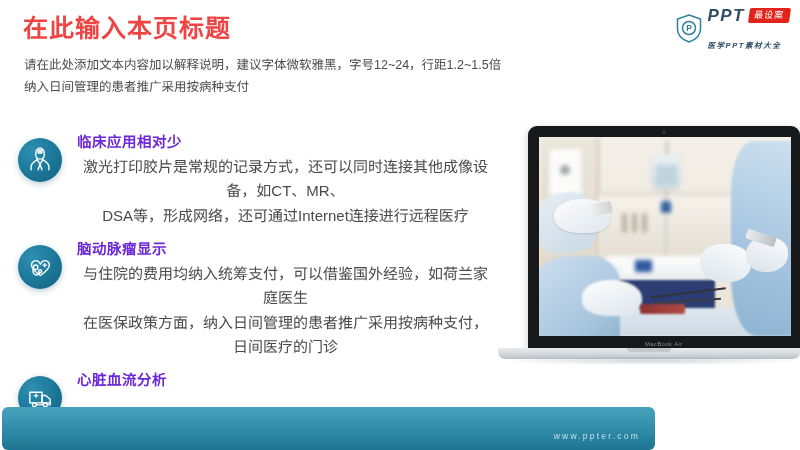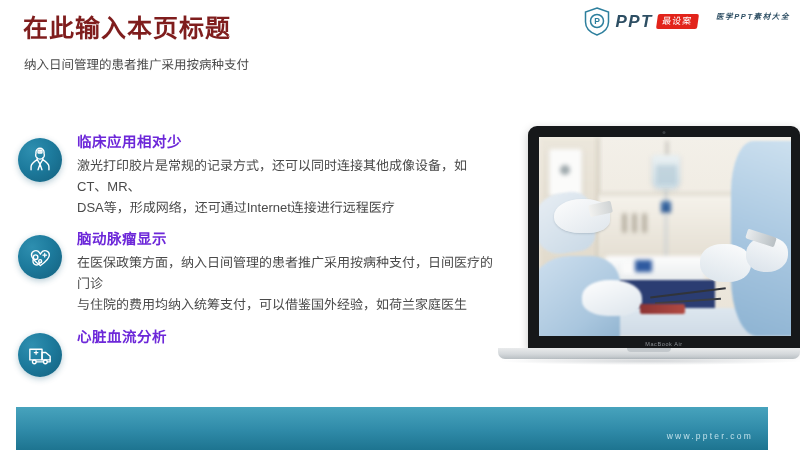--- a/index.html
+++ b/index.html
@@ -7,39 +7,39 @@
   body {
     font-family:"Liberation Sans","DejaVu Sans",sans-serif;
     background:#ffffff;
     position:relative;
     overflow:hidden;
   }
 
   
   .logo { position:absolute; top:7px; right:10px; display:flex; align-items:center; gap:5px; }
   .logo-shield { width:26px; height:29px; flex:0 0 auto; }
-  .logo-textcol { display:flex; gap:18px;text-align:right; }
+  .logo-textcol { display:flex; flex-direction:column; gap:18px; }
   .logo-row1 { display:flex; align-items:center; gap:4px; }
   .logo-ppt {
     font-size:17px; font-weight:bold; font-style:italic; letter-spacing:1.5px;
     color:#2d4e63; line-height:1;
   }
   .logo-badge {
     background:#e2231a; color:#fff; font-size:9px; line-height:1;
     padding:3px 6px 3px 5px; border-radius:2px; letter-spacing:1px;
     transform:skewX(-8deg);
   }
   .logo-sub {
     font-size:7.5px; color:#2d4e63; letter-spacing:1.6px; line-height:1; font-weight:bold;font-style:italic;
   }
 
   
   .page-title {
     position:absolute; left:23px; top:13px;
-    font-size:25px; font-weight:bold; color:#7f1d1d; letter-spacing:1px;
+    font-size:25px; font-weight:bold; color:#ef4444; letter-spacing:1px;
     line-height:1.2;
     text-align:center;
   }
   .page-subtitle {
     position:absolute; left:24px; top:55px; width:650px;
     font-size:12.5px; color:#4a4a4a; line-height:1.75;
   }
 
   
   .bullets { position:absolute; left:14px; top:133px; width:480px; }
@@ -51,21 +51,21 @@
     background:radial-gradient(circle at 32% 28%, #2e8fb0 0%, #1d7b9d 45%, #14607e 100%);
     box-shadow:0 2px 6px rgba(20,90,120,.30);
     display:flex; align-items:center; justify-content:center;
   }
   .bullet-icon svg { width:26px; height:26px; display:block; }
   .bullet-title {
     font-size:14.5px; font-weight:bold; color:#6d28d9;
     line-height:1.25; margin-bottom:4px; letter-spacing:.5px;
   }
   .bullet-body {
-    font-size:13px; color:#4a4a4a; line-height:1.62;
+    font-size:15px; color:#4a4a4a; line-height:1.62;text-align:center;
   }
 
   
   .laptop { position:absolute; left:498px; top:126px; width:302px; height:250px; }
   .laptop-lid {
     position:absolute; left:30px; top:0; width:272px; height:224px;
     background:#16181a;
     border-radius:9px 9px 2px 2px;
     padding:11px 9px 14px 11px;
     box-shadow:0 3px 10px rgba(0,0,0,.22);
@@ -163,22 +163,23 @@
                transform:rotate(-7deg); }
   .forceps2  { left:46%; top:82%; width:26%; height:2px; background:#3a3e44;
                transform:rotate(-4deg); }
   .redtray   { left:40%; top:84%; width:18%; height:5%;
                background:linear-gradient(90deg,#8d3434,#b14a42); border-radius:2px; }
   .blur { filter:blur(2.2px); }
   .blur-soft { filter:blur(1.1px); }
 
   
   .footer {
-    position:absolute; left:16px; bottom:0; width:752px; height:43px;
+    position:absolute; left:2px; bottom:0; width:653px; height:43px;
     background:linear-gradient(180deg,#47a3bd 0%, #2f8aa8 55%, #1d7490 100%);
+    border-radius:6px;
   }
   .footer-url {
     position:absolute; right:15px; bottom:9px;
     font-size:8.5px; color:#bfe0ea; letter-spacing:2.2px;
   }
 </style>
 </head>
 <body>
 
 <div class="logo">
@@ -191,20 +192,21 @@
     <div class="logo-row1">
       <span class="logo-ppt">PPT</span>
       <span class="logo-badge">最设案</span>
     </div>
     <div class="logo-sub">医学PPT素材大全</div>
   </div>
 </div>
 
 <div class="page-title">在此输入本页标题</div>
 <div class="page-subtitle">
+  <div>请在此处添加文本内容加以解释说明，建议字体微软雅黑，字号12~24，行距1.2~1.5倍</div>
   <div>纳入日间管理的患者推广采用按病种支付</div>
 </div>
 
 <div class="bullets">
 
   <div class="bullet">
     <div class="bullet-icon">
       <svg viewBox="0 0 32 32" fill="none" stroke="#ffffff" stroke-width="1.7" stroke-linecap="round" stroke-linejoin="round">
         <path d="M11 8.5 v-2 a5 5 0 0 1 10 0 v2"></path>
         <rect x="13.6" y="4" width="4.8" height="3.4" rx=".6"></rect>
@@ -228,22 +230,22 @@
         <path d="M16.5 26.5 C11 22.5 5.5 18.8 5.5 13.6 a5.3 5.3 0 0 1 9.8-2.9 l1.2 1.8 1.2-1.8
                  a5.3 5.3 0 0 1 9.8 2.9 c0 5.2-5.5 8.9-11 12.9"></path>
         <path d="M19.6 13.8 h4.4 M21.8 11.6 v4.4" stroke-width="1.5"></path>
         <circle cx="10.6" cy="16.2" r="2.8"></circle>
         <path d="M8.2 18.4 c-1.6 2.6-1 5.6 1.8 6.9 2.8 1.3 5.6-.4 6-3.2"></path>
         <circle cx="16.2" cy="21.2" r="1.9"></circle>
       </svg>
     </div>
     <div class="bullet-title">脑动脉瘤显示</div>
     <div class="bullet-body">
+      <div>与住院的费用均纳入统筹支付，可以借鉴国外经验，如荷兰家庭医生</div>
       <div>在医保政策方面，纳入日间管理的患者推广采用按病种支付，日间医疗的门诊</div>
-      <div>与住院的费用均纳入统筹支付，可以借鉴国外经验，如荷兰家庭医生</div>
     </div>
   </div>
 
   <div class="bullet">
     <div class="bullet-icon">
       <svg viewBox="0 0 32 32" fill="none" stroke="#ffffff" stroke-width="1.7" stroke-linecap="round" stroke-linejoin="round">
         <path d="M3.5 9 h15 v13 H3.5 Z"></path>
         <path d="M18.5 13 h4.6 l5.4 4.6 V22 h-10 Z"></path>
         <path d="M9 13 h4.4 M11.2 10.8 v4.4" stroke-width="1.5"></path>
         <circle cx="9" cy="24.4" r="2.3"></circle>

